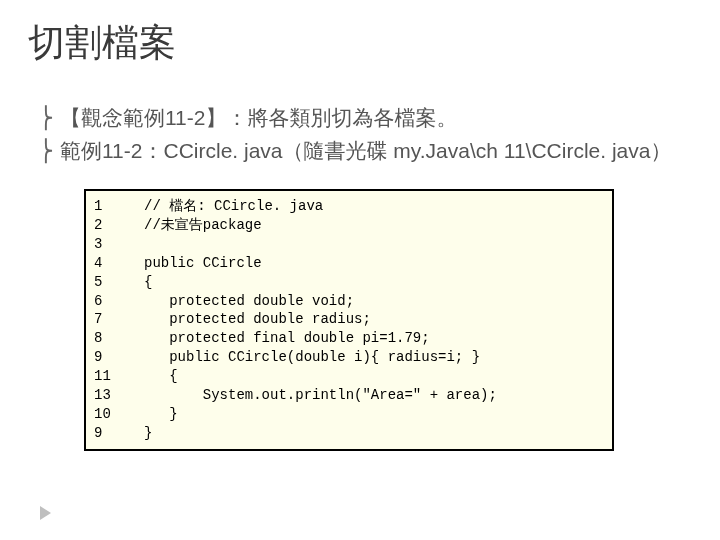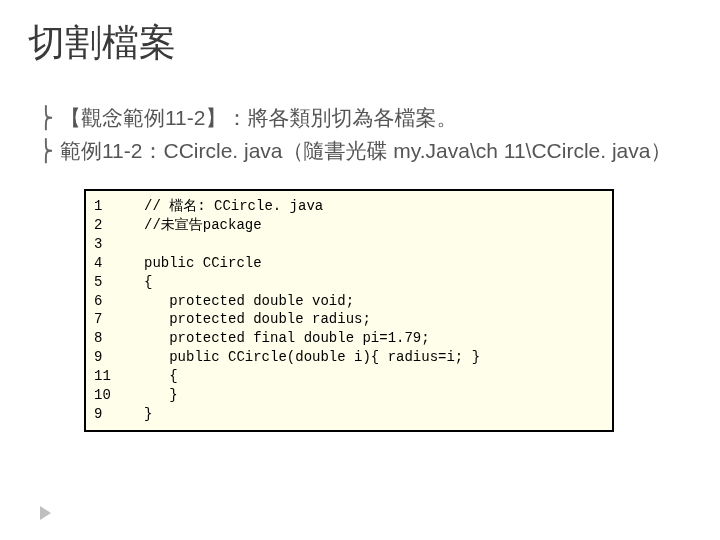--- a/index.html
+++ b/index.html
@@ -90,17 +90,18 @@
     <div class="code-row"><span class="ln">1</span><span class="codecell">// 檔名: CCircle. java</span></div>
     <div class="code-row"><span class="ln">2</span><span class="codecell bold">//未宣告package</span></div>
     <div class="code-row"><span class="ln">3</span><span class="codecell"></span></div>
     <div class="code-row"><span class="ln">4</span><span class="codecell">public CCircle</span></div>
     <div class="code-row"><span class="ln">5</span><span class="codecell">{</span></div>
     <div class="code-row"><span class="ln">6</span><span class="codecell">   protected double void;</span></div>
     <div class="code-row"><span class="ln">7</span><span class="codecell">   protected double radius;</span></div>
     <div class="code-row"><span class="ln">8</span><span class="codecell">   protected final double pi=1.79;</span></div>
     <div class="code-row"><span class="ln">9</span><span class="codecell">   public CCircle(double i){ radius=i; }</span></div>
     <div class="code-row"><span class="ln">11</span><span class="codecell">   {</span></div>
+    <div class="code-row"><span class="ln">13</span><span class="codecell">       System.out.println("Area=" + area);</span></div>
     <div class="code-row"><span class="ln">10</span><span class="codecell">   }</span></div>
     <div class="code-row"><span class="ln">9</span><span class="codecell">}</span></div>
   </div>
 
 <div class="corner"></div>
 
 </body></html>

